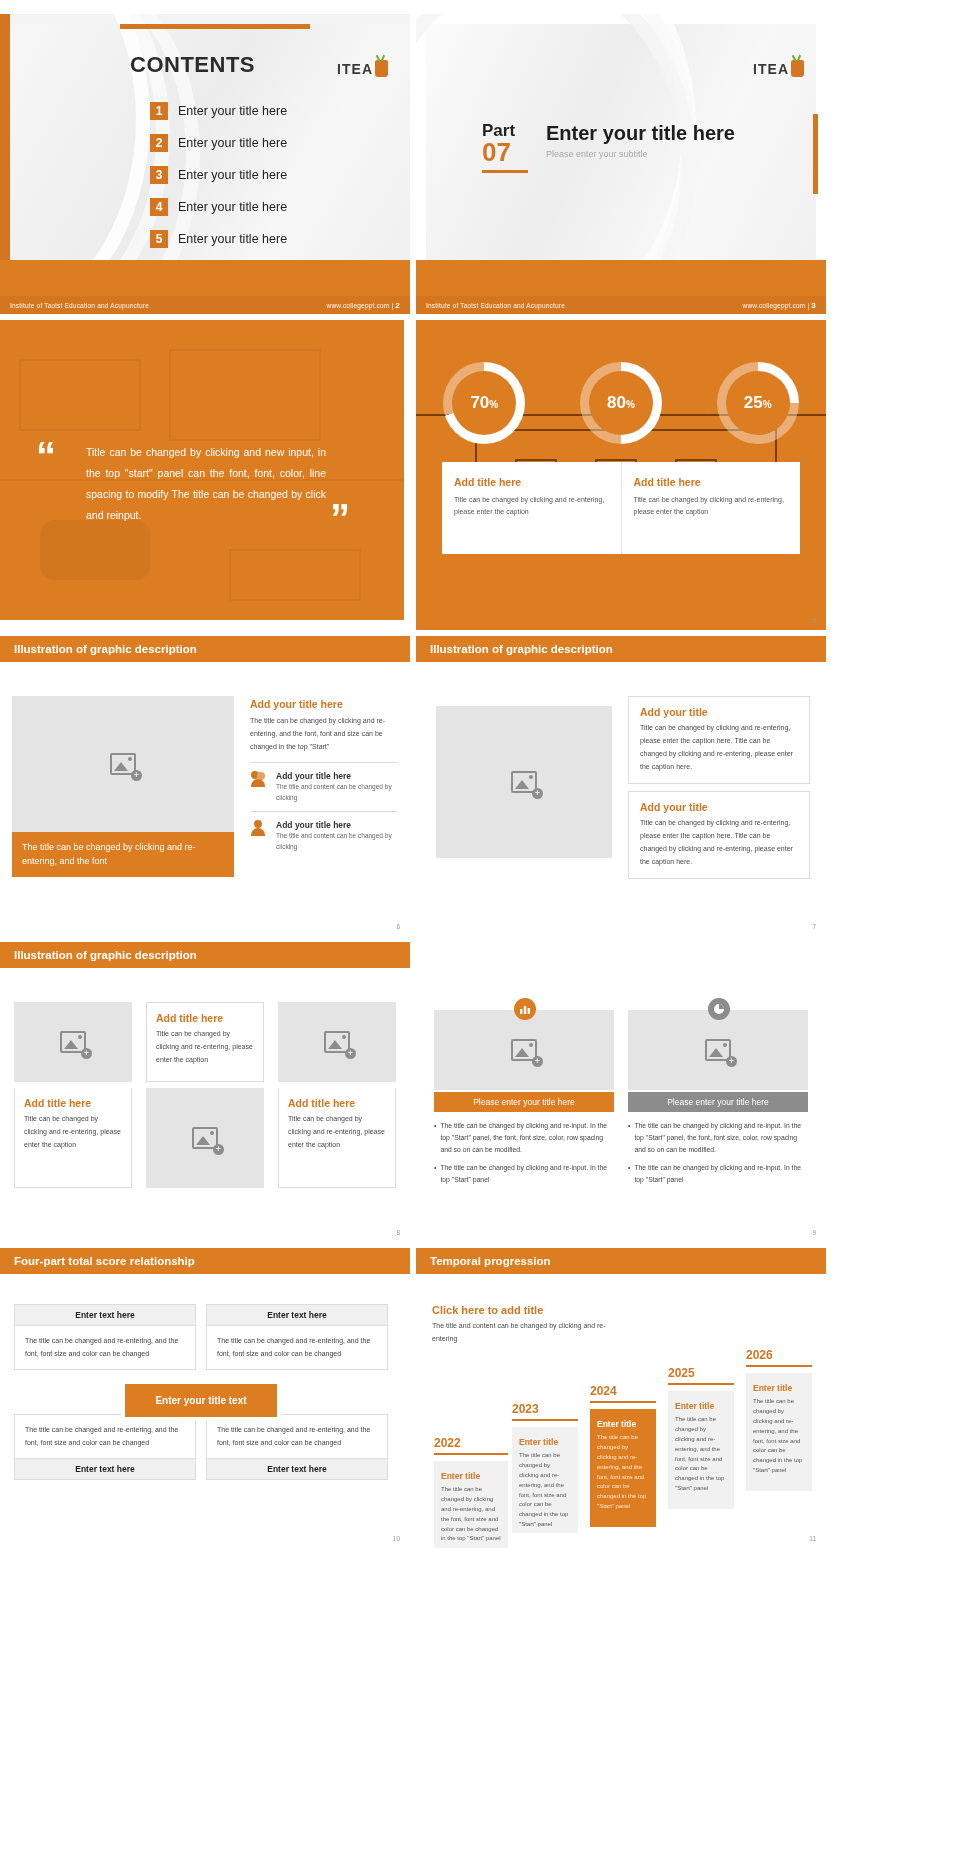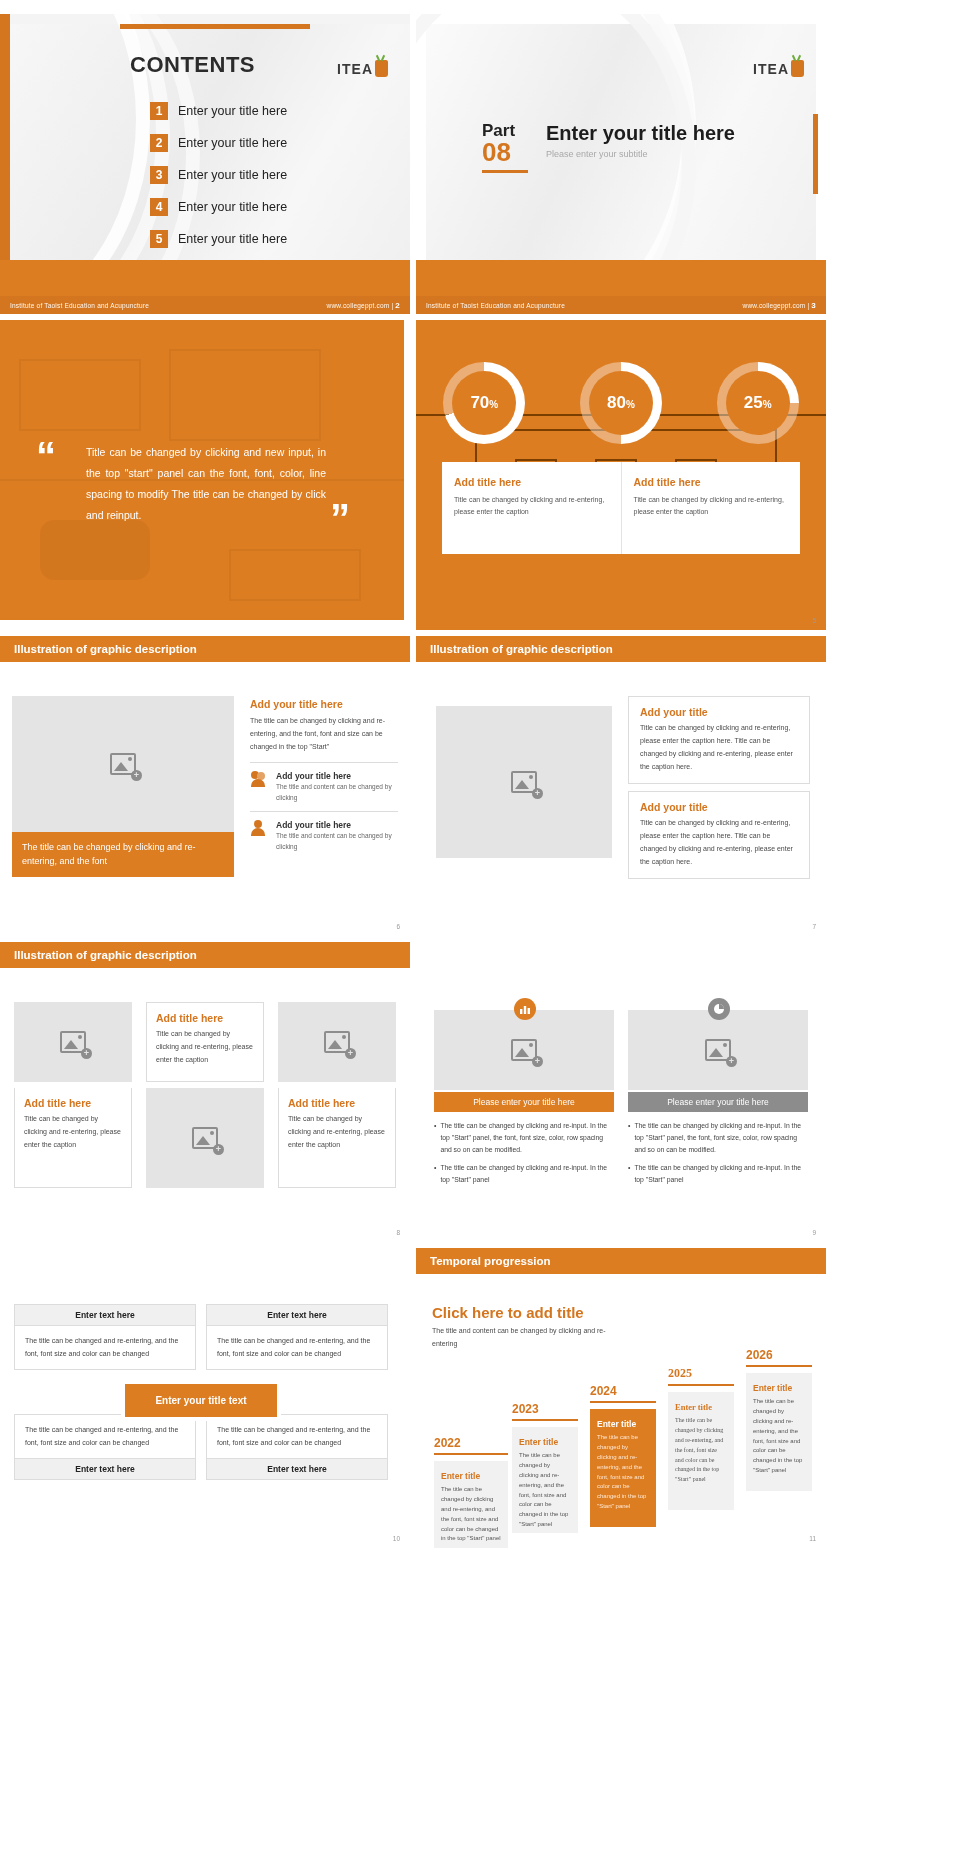--- a/index.html
+++ b/index.html
@@ -198,21 +198,21 @@
       <div class="swoosh" style="left:-60px;top:-60px;width:330px;height:400px;border-color:rgba(245,245,245,.9);"></div>
     </div>
     <div class="itea">
       <span class="txt">ITEA</span>
       <span class="mark"></span>
     </div>
     <div class="part-rightbar"></div>
     <div class="part-block">
       <div>
         <div class="part-word">Part</div>
-        <div class="part-num">08</div>
+        <div class="part-num">07</div>
         <div class="part-underline"></div>
       </div>
       <div>
         <div class="part-title">Enter your title here</div>
         <div class="part-sub">Please enter your subtitle</div>
       </div>
     </div>
     <div style="position:absolute;left:0;bottom:18px;width:410px;height:36px;background:#dd7d22;"></div>
     <div class="footer">
       <span>Institute of Taoist Education and Acupuncture</span>
@@ -432,20 +432,23 @@
           </div>
       <div class="bullet">
             <i>•</i>
             <span>The title can be changed by clicking and re-input. In the top "Start" panel</span>
           </div>
     </div>
     <div class="pgnum">9</div>
   </div>
 
   <div class="slide s-h300b">
+    <div class="hdr">
+      <span>Four-part total score relationship</span>
+    </div>
 
     <div style="position:absolute;left:14px;top:56px;width:182px;">
       <div class="cell-hdr">Enter text here</div>
       <div class="cell-body">The title can be changed and re-entering, and the font, font size and color can be changed</div>
     </div>
 
     <div style="position:absolute;left:206px;top:56px;width:182px;">
       <div class="cell-hdr">Enter text here</div>
       <div class="cell-body">The title can be changed and re-entering, and the font, font size and color can be changed</div>
     </div>
@@ -463,21 +466,21 @@
     <div class="center-chip" style="position:absolute;left:125px;top:136px;width:152px;z-index:6;">Enter your title text</div>
     <div class="pgnum">10</div>
   </div>
 
   <div class="slide s-h300b">
     <div class="hdr">
       <span>Temporal progression</span>
     </div>
 
     <div style="position:absolute;left:16px;top:56px;width:180px;">
-      <div class="txt-h" style="font-size:15px;">Click here to add title</div>
+      <div class="txt-h" style="font-size:11px;">Click here to add title</div>
       <p class="txt-p" style="margin-top:4px;">The title and content can be changed by clicking and re-entering</p>
     </div>
 
     <div style="position:absolute;left:18px;top:188px;width:74px;">
       <div class="yearlbl">2022</div>
       <div class="yearline"></div>
       <div class="ycard" style="margin-top:6px;height:92px;">
         <h5>Enter title</h5>
         <p>The title can be changed by clicking and re-entering, and the font, font size and color can be changed in the top "Start" panel</p>
       </div>
@@ -494,21 +497,21 @@
 
     <div style="position:absolute;left:174px;top:136px;width:66px;">
       <div class="yearlbl">2024</div>
       <div class="yearline"></div>
       <div class="ycard on" style="margin-top:6px;height:118px;">
         <h5>Enter title</h5>
         <p>The title can be changed by clicking and re-entering, and the font, font size and color can be changed in the top "Start" panel</p>
       </div>
     </div>
 
-    <div style="position:absolute;left:252px;top:118px;width:66px;font-family:Liberation Serif, serif;">
+    <div style="position:absolute;left:252px;top:118px;width:66px;">
       <div class="yearlbl">2025</div>
       <div class="yearline"></div>
       <div class="ycard" style="margin-top:6px;height:118px;">
         <h5>Enter title</h5>
         <p>The title can be changed by clicking and re-entering, and the font, font size and color can be changed in the top "Start" panel</p>
       </div>
     </div>
 
     <div style="position:absolute;left:330px;top:100px;width:66px;">
       <div class="yearlbl">2026</div>

